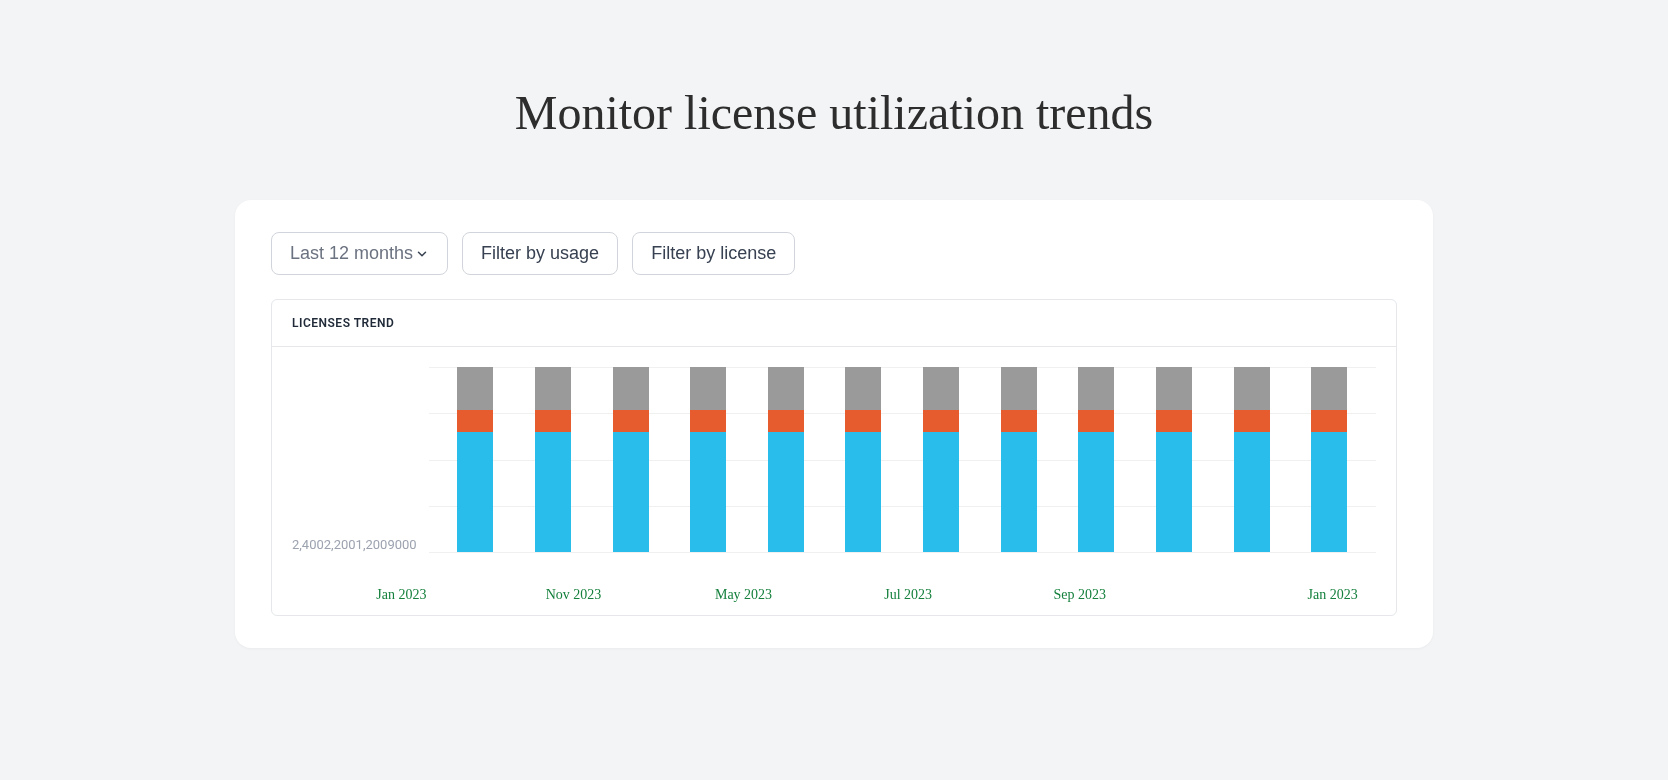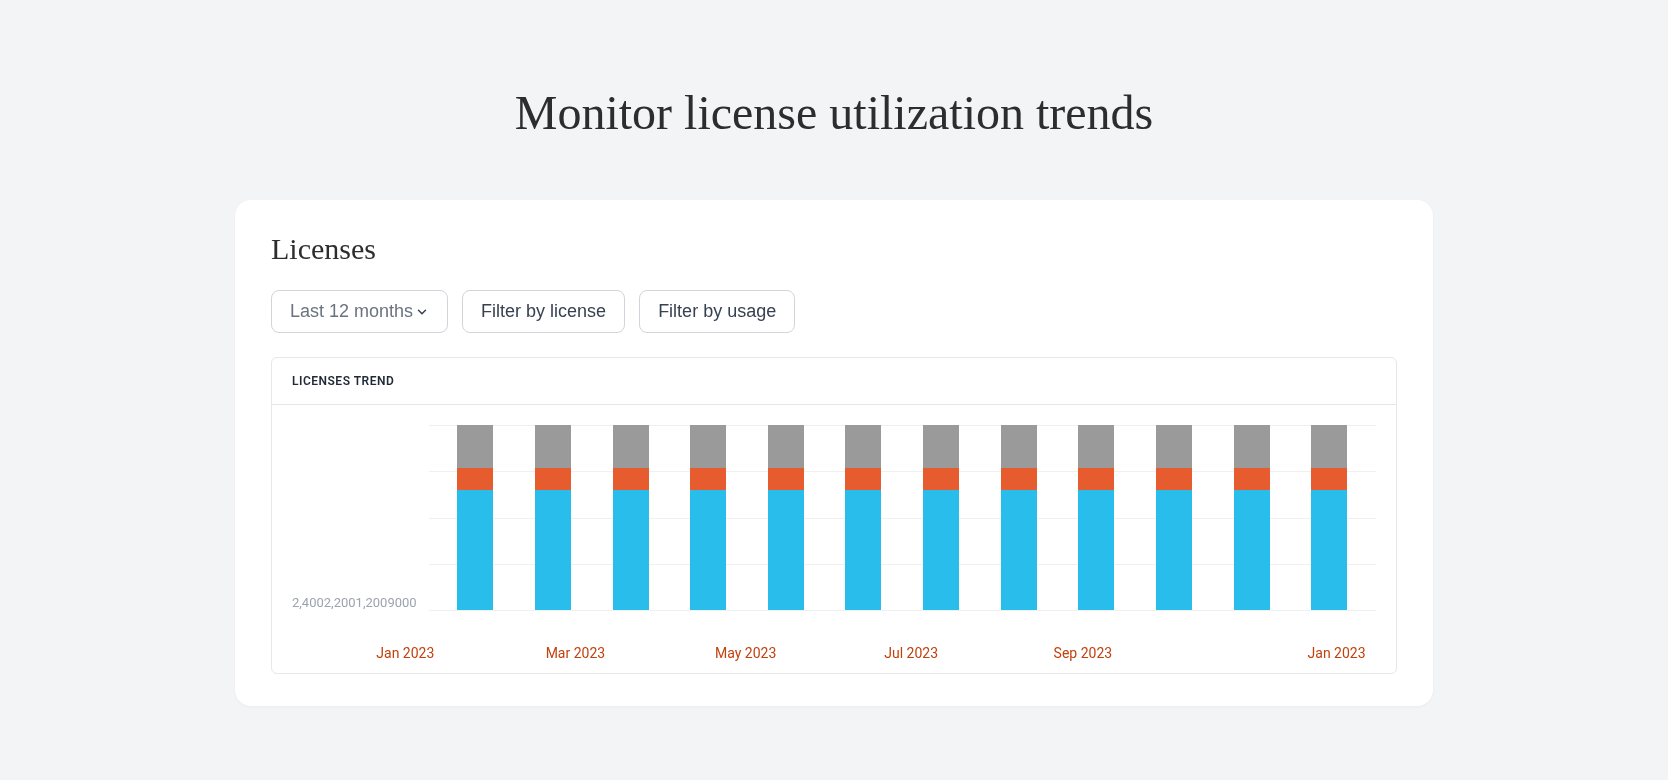--- a/index.html
+++ b/index.html
@@ -128,51 +128,51 @@
   display: flex;
   margin-top: 20px;
   margin-left: 52px;
 }
 .x-labels {
   flex: 1;
   display: flex;
   justify-content: space-around;
   padding: 0 8px;
   font-size: 14px;
-  color: #c2410c;
+  color: #15803d;
+  font-family: Liberation Serif, serif;
 }
 .x-label {
   width: 36px;
   text-align: center;
   white-space: nowrap;
   overflow: visible;
 }
 </style>
 </head>
 <body>
 
 <div class="page">
   <div class="rounded-container">
     <h1 class="page-title">Monitor license utilization trends</h1>
 
     <div class="card">
-      <h2 class="card-title">Licenses</h2>
 
       <div class="filters">
         <button class="filter-btn dropdown">
           <span>Last 12 months</span>
           <svg class="chevron" viewBox="0 0 24 24" fill="none" stroke="#374151" stroke-width="2.5" stroke-linecap="round" stroke-linejoin="round">
               <polyline points="6 9 12 15 18 9"></polyline>
             </svg>
         </button>
         <button class="filter-btn">
-          <span>Filter by license</span>
+          <span>Filter by usage</span>
         </button>
         <button class="filter-btn">
-          <span>Filter by usage</span>
+          <span>Filter by license</span>
         </button>
       </div>
 
       <div class="chart-panel">
         <div class="chart-header">LICENSES TREND</div>
         <div class="chart-body">
           <div class="plot-area">
             <div class="y-axis" id="y-axis">
                 <div>2,400</div>
                 <div>2,200</div>
@@ -249,21 +249,21 @@
                     <div class="seg" style="height: 21.5833px; background: rgb(230, 92, 46);"></div>
                     <div class="seg" style="height: 120.25px; background: rgb(40, 189, 235);"></div>
                   </div>
                 </div>
             </div>
           </div>
           <div class="x-axis">
             <div class="x-labels" id="x-labels">
                 <div class="x-label">Jan 2023</div>
                 <div class="x-label"></div>
-                <div class="x-label">Mar 2023</div>
+                <div class="x-label">Nov 2023</div>
                 <div class="x-label"></div>
                 <div class="x-label">May 2023</div>
                 <div class="x-label"></div>
                 <div class="x-label">Jul 2023</div>
                 <div class="x-label"></div>
                 <div class="x-label">Sep 2023</div>
                 <div class="x-label"></div>
                 <div class="x-label"></div>
                 <div class="x-label">Jan 2023</div>
               </div>

